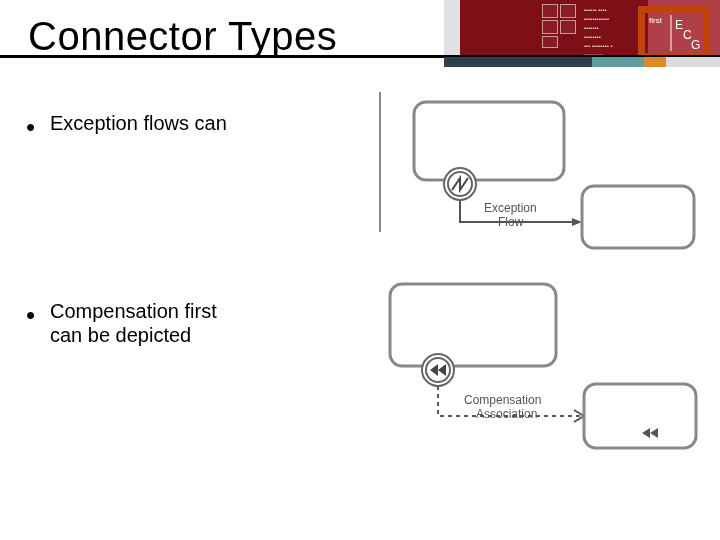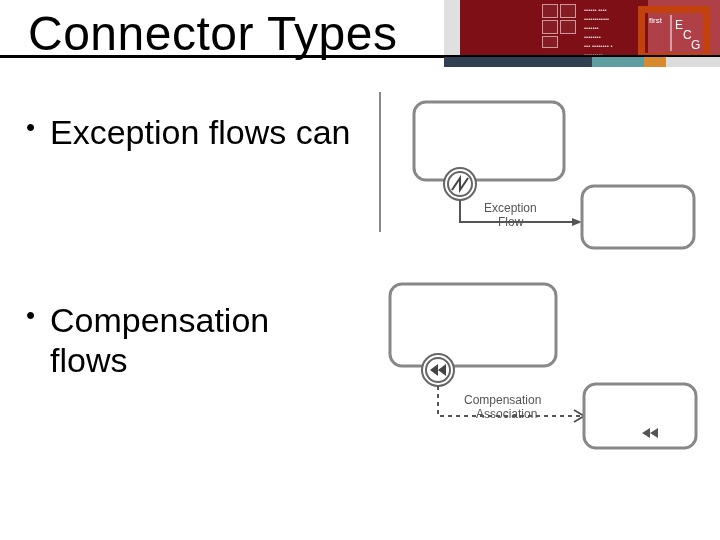--- a/index.html
+++ b/index.html
@@ -1,35 +1,35 @@
 <!DOCTYPE html>
 <html><head>
 <meta charset="utf-8">
 <style>
   html,body{margin:0;padding:0}
   body{width:720px;height:540px;background:#fff;font-family:Arial,Helvetica,sans-serif;position:relative;overflow:hidden}
   
   .header{position:relative;height:68px}
-  .title{position:absolute;left:28px;top:6px;font-size:48px;color:#000;letter-spacing:.5px}
+  .title{position:absolute;left:28px;top:14px;font-size:40px;color:#000;letter-spacing:.5px}
   .rule{position:absolute;left:0;right:0;top:55px;height:3px;background:#000}
   .topfill{position:absolute;left:444px;top:0;width:276px;height:66px;background:#e0e0e0}
   .darkred{position:absolute;left:460px;top:0;width:188px;height:55px;background:#7f0f17}
   .redfade{position:absolute;left:648px;top:0;width:72px;height:55px;background:#b04048}
   .navy{position:absolute;left:444px;top:57px;width:148px;height:10px;background:#2e3f52}
   .teal{position:absolute;left:592px;top:57px;width:52px;height:10px;background:#5f9ea0}
   .orange{position:absolute;left:644px;top:57px;width:22px;height:10px;background:#d88a2f}
   .stripegray{position:absolute;left:666px;top:57px;width:54px;height:10px;background:#dcdcdc}
   .logo{position:absolute;right:10px;top:6px;width:58px;height:40px;border:7px solid #c2410c}
   .logo svg{display:block}
   .tinytxt{position:absolute;left:584px;top:6px;font-size:6px;line-height:9px;color:#e8d4d4;width:64px}
   .minigrid{position:absolute;left:538px;top:4px;width:40px;height:42px}
   .minigrid div{position:absolute;border:1px solid #c99;background:rgba(255,255,255,.06)}
   
   ul.bul{list-style:none;margin:0;padding:0}
-  ul.bul>li{position:relative;padding-left:28px;font-size:34px;color:#000;line-height:1.18}
+  ul.bul>li{position:relative;padding-left:28px;font-size:20px;color:#000;line-height:1.18}
   ul.bul>li:before{content:"\2022";position:absolute;left:4px;top:0;font-size:26px}
   .b1{position:absolute;left:22px;top:112px;width:330px}
   .b2{position:absolute;left:22px;top:300px;width:330px}
   
   .diag{position:absolute}
   .diag svg{display:block}
   .d1{left:360px;top:92px;width:340px;height:160px}
   .d2{left:360px;top:278px;width:340px;height:175px}
   .dlabel{font-size:12px;fill:#555;font-family:Arial}
 </style>
@@ -78,21 +78,22 @@
 </div>
 
 <ul class="bul b1">
   <li>
     <span>Exception flows can</span><br>
   </li>
 </ul>
 
 <ul class="bul b2">
   <li>
-    <span>Compensation flows</span><br>
+    <span>Compensation first</span><br>
+    <span>can be depicted</span>
   </li>
 </ul>
 
 <div class="diag d1">
 <svg width="340" height="160">
 
   <line x1="20" y1="0" x2="20" y2="140" stroke="#888" stroke-width="2"></line>
 
   <rect x="54" y="10" width="150" height="78" rx="12" ry="12" fill="#fff" stroke="#888" stroke-width="3"></rect>
 

